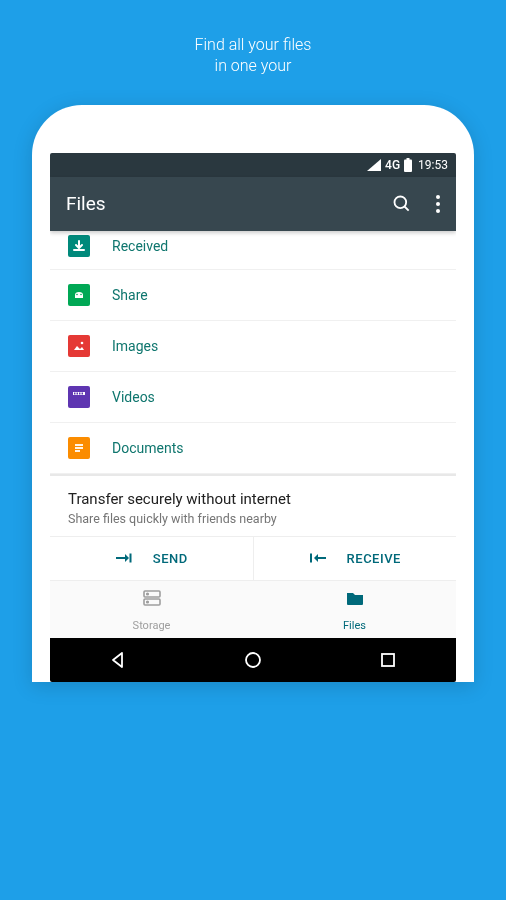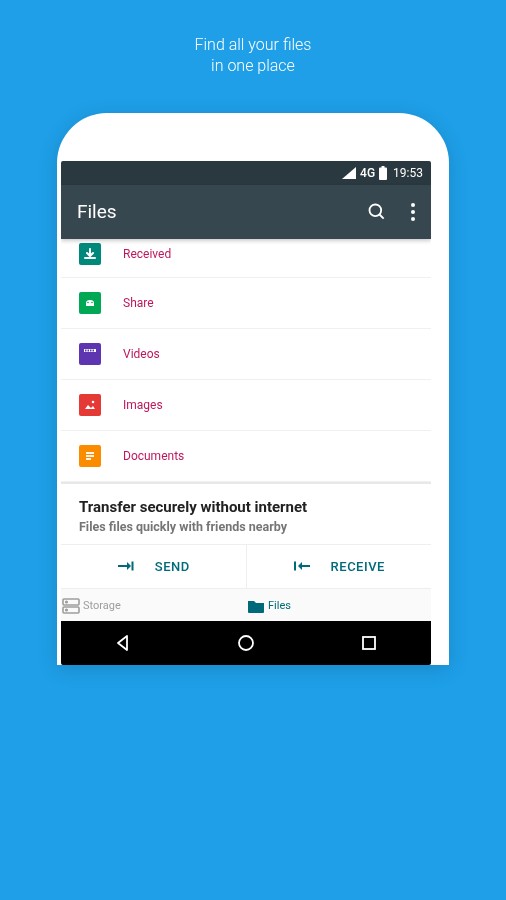--- a/index.html
+++ b/index.html
@@ -1,54 +1,54 @@
 <!DOCTYPE html>
 <html><head>
 <meta charset="utf-8">
 <style>
 * { margin: 0; padding: 0; box-sizing: border-box; font-family: Roboto, -apple-system, sans-serif; }
 body { width: 506px; height: 900px; background: #1e9fe8; display: flex; flex-direction: column; align-items: center; overflow: hidden; }
 .promo-text { color: #fff; font-size: 16px; font-weight: 300; text-align: center; margin-top: 35px; line-height: 1.3; }
-.phone-frame { width: 392px; margin-top: 36px; background: #fff; border-radius: 50px 50px 0 0; padding: 48px 18px 0 4px; box-shadow: 0 4px 20px rgba(0,0,0,0.15); }
+.phone-frame { width: 442px; margin-top: 28px; background: #fff; border-radius: 50px 50px 0 0; padding: 48px 18px 0 18px; box-shadow: 0 4px 20px rgba(0,0,0,0.15); }
 .phone-screen { background: #fff; border-radius: 2px; overflow: hidden; }
 .status-bar { background: #2a383f; height: 24px; display: flex; align-items: center; justify-content: flex-end; padding: 0 8px; color: #fff; font-size: 12px; gap: 4px; }
 .status-bar .signal { display: inline-flex; }
 .app-bar { background: #37474f; height: 54px; display: flex; align-items: center; padding: 0 16px; color: #fff; box-shadow: 0 2px 4px rgba(0,0,0,0.2); position: relative; z-index: 2; }
 .app-title { font-size: 19px; font-weight: 400; flex: 1; }
 .toolbar-actions { display: flex; gap: 24px; align-items: center; }
 .list { background: #fff; }
 .list-item { display: flex; align-items: center; padding: 14px 18px; border-bottom: 1px solid #f0f0f0; }
 .list-item.cut { padding-top: 4px; padding-bottom: 12px; }
 .icon-box { width: 22px; height: 22px; display: flex; align-items: center; justify-content: center; margin-right: 22px; border-radius: 2px; }
-.item-label { font-size: 12px; color: #be185d; }
+.item-label { font-size: 14px; color: #0f766e; }
 .received-icon { background: #00897b; }
 .apps-icon { background: #00a855; }
 .images-icon { background: #e53935; }
 .videos-icon { background: #5e35b1; }
 .audio-icon { background: #1e88e5; }
 .documents-icon { background: #fb8c00; }
-.transfer-section { padding: 14px 18px 10px; border-top: 2px solid #e8e8e8; font-weight: bold; }
+.transfer-section { padding: 14px 18px 10px; border-top: 2px solid #e8e8e8; }
 .transfer-title { font-size: 15px; color: #212121; margin-bottom: 3px; }
 .transfer-sub { font-size: 12.5px; color: #757575; }
 .transfer-buttons { display: flex; border-top: 1px solid #eee; }
 .transfer-btn { flex: 1; padding: 14px 0; display: flex; align-items: center; justify-content: center; gap: 20px; color: #00697a; font-size: 13px; font-weight: 500; letter-spacing: 0.5px; }
 .transfer-btn + .transfer-btn { border-left: 1px solid #eee; }
 .bottom-nav { display: flex; background: #fafafa; border-top: 1px solid #eee; }
-.nav-tab { flex: 1; padding: 8px 0 6px; display: flex; flex-direction: row; align-items: center; gap: 2px; color: #9e9e9e; font-size: 11px; }
+.nav-tab { flex: 1; padding: 8px 0 6px; display: flex; flex-direction: column; align-items: center; gap: 12px; color: #9e9e9e; font-size: 11px; }
 .nav-tab.active { color: #00697a; }
 .system-nav { background: #000; height: 44px; display: flex; align-items: center; justify-content: space-around; }
 .sys-btn { color: #fff; display: flex; align-items: center; justify-content: center; width: 36px; height: 36px; }
 svg { display: block; }
 </style>
 </head>
 <body>
 
 <div class="promo-text">
   <span>Find all your files</span><br>
-  <span>in one place</span>
+  <span>in one your</span>
 </div>
 
 <div class="phone-frame">
   <div class="phone-screen">
 
     <div class="status-bar">
       <span class="signal">
         <svg width="14" height="12" viewBox="0 0 14 12">
             <path d="M0 12 L14 12 L14 0 Z" fill="#fff"></path>
           </svg>
@@ -93,58 +93,58 @@
       </div>
       <div class="list-item">
         <div class="icon-box apps-icon">
           <svg width="14" height="14" viewBox="0 0 14 14" fill="#fff">
               <path d="M3 7 Q3 4 7 4 Q11 4 11 7 L11 10 L3 10 Z"></path>
               <circle cx="5" cy="6.5" r="0.8" fill="#00a855"></circle>
               <circle cx="9" cy="6.5" r="0.8" fill="#00a855"></circle>
             </svg>
         </div>
         <span class="item-label">Share</span>
+      </div>
+      <div class="list-item">
+        <div class="icon-box images-icon">
+          <svg width="14" height="14" viewBox="0 0 14 14" fill="#fff">
+              <path d="M2 11 L5 7 L8 10 L10 8 L12 11 Z"></path>
+              <circle cx="10" cy="4" r="1.3"></circle>
+            </svg>
+        </div>
+        <span class="item-label">Images</span>
       </div>
       <div class="list-item">
         <div class="icon-box videos-icon">
           <svg width="14" height="14" viewBox="0 0 14 14">
               <rect x="1" y="3" width="12" height="9" fill="#5e35b1"></rect>
               <rect x="1" y="2" width="12" height="3" fill="#fff"></rect>
               <rect x="2" y="2.5" width="1.5" height="2" fill="#5e35b1"></rect>
               <rect x="4.5" y="2.5" width="1.5" height="2" fill="#5e35b1"></rect>
               <rect x="7" y="2.5" width="1.5" height="2" fill="#5e35b1"></rect>
               <rect x="9.5" y="2.5" width="1.5" height="2" fill="#5e35b1"></rect>
             </svg>
         </div>
         <span class="item-label">Videos</span>
       </div>
       <div class="list-item">
-        <div class="icon-box images-icon">
-          <svg width="14" height="14" viewBox="0 0 14 14" fill="#fff">
-              <path d="M2 11 L5 7 L8 10 L10 8 L12 11 Z"></path>
-              <circle cx="10" cy="4" r="1.3"></circle>
-            </svg>
-        </div>
-        <span class="item-label">Images</span>
-      </div>
-      <div class="list-item">
         <div class="icon-box documents-icon">
           <svg width="14" height="14" viewBox="0 0 14 14">
               <line x1="3" y1="4" x2="11" y2="4" stroke="#fff" stroke-width="1.8"></line>
               <line x1="3" y1="7" x2="11" y2="7" stroke="#fff" stroke-width="1.8"></line>
               <line x1="3" y1="10" x2="8" y2="10" stroke="#fff" stroke-width="1.8"></line>
             </svg>
         </div>
         <span class="item-label">Documents</span>
       </div>
     </div>
 
     <div class="transfer-section">
       <div class="transfer-title">Transfer securely without internet</div>
-      <div class="transfer-sub">Files files quickly with friends nearby</div>
+      <div class="transfer-sub">Share files quickly with friends nearby</div>
     </div>
     <div class="transfer-buttons">
       <div class="transfer-btn">
         <span>
           <svg width="18" height="14" viewBox="0 0 18 14" fill="#00697a">
               <line x1="1" y1="7" x2="10" y2="7" stroke="#00697a" stroke-width="2"></line>
               <path d="M10 3 L14 7 L10 11 Z"></path>
               <line x1="15.5" y1="2.5" x2="15.5" y2="11.5" stroke="#00697a" stroke-width="2"></line>
             </svg>
         </span>

